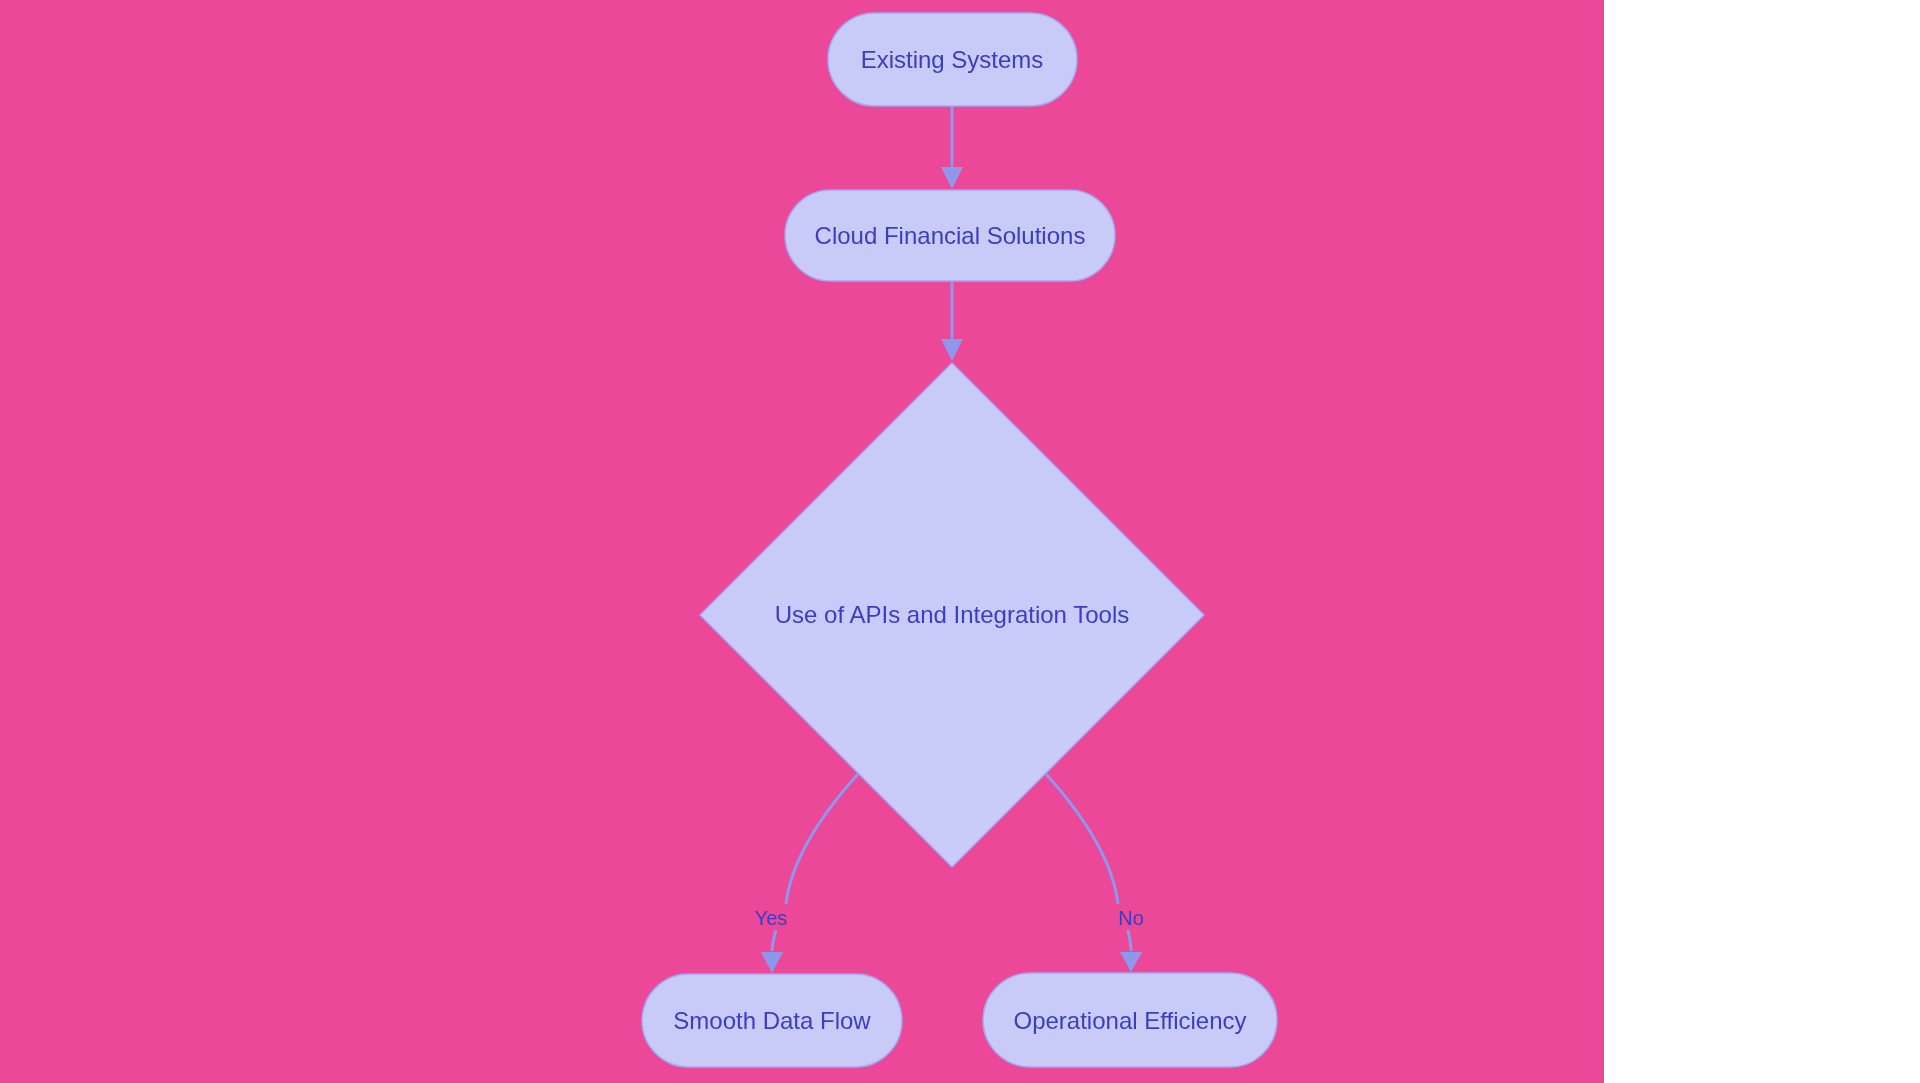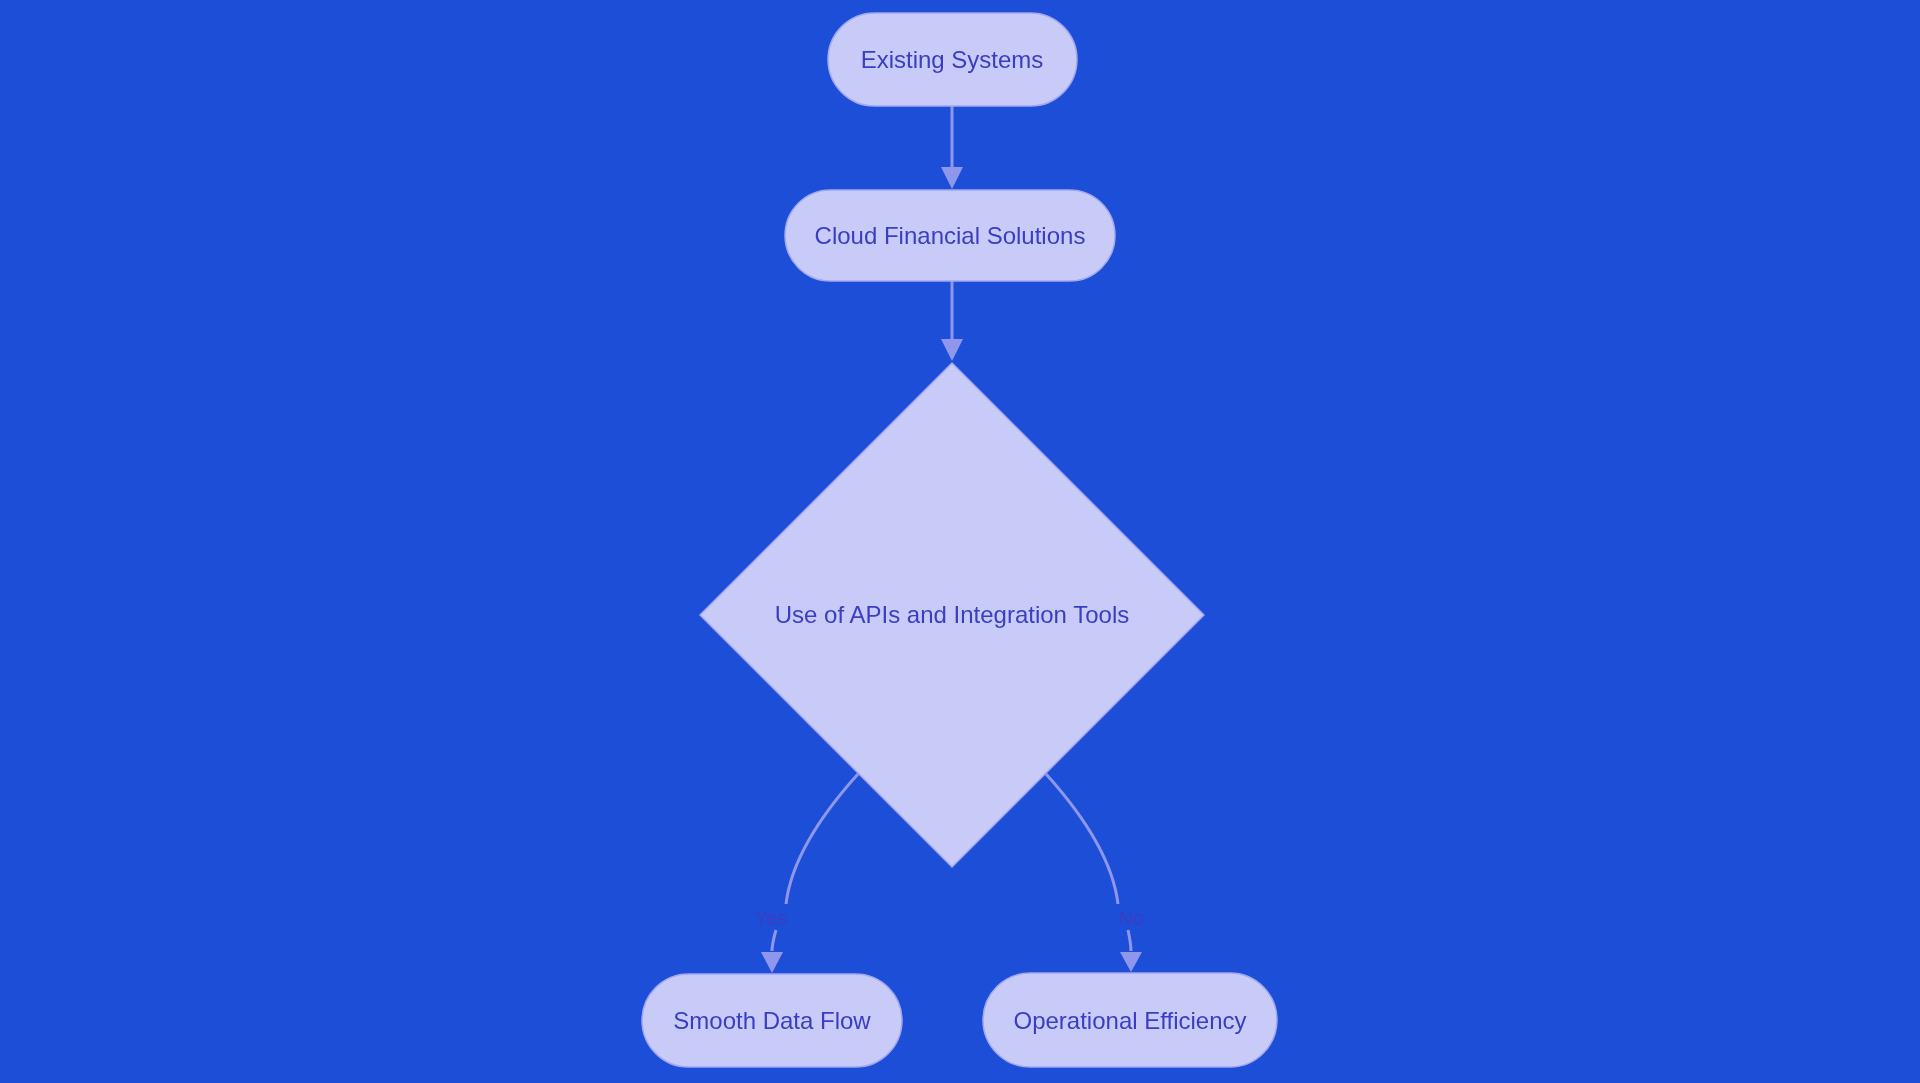--- a/index.html
+++ b/index.html
@@ -2,23 +2,23 @@
 <html><head>
 <meta charset="utf-8">
 <style>
   html, body {
     margin: 0;
     padding: 0;
     background: #ffffff;
   }
   .stage {
     position: relative;
-    width: 1920px;
+    width: 1604px;
     height: 1083px;
-    background: #1d4ed8;
+    background: #ec4899;
     overflow: hidden;
     font-family: "Liberation Sans", sans-serif;
   }
   svg { display: block; }
   .node-shape {
     fill: #c8caf8;
     stroke: #a2a7f1;
     stroke-width: 1.5;
   }
   .edge-line {

